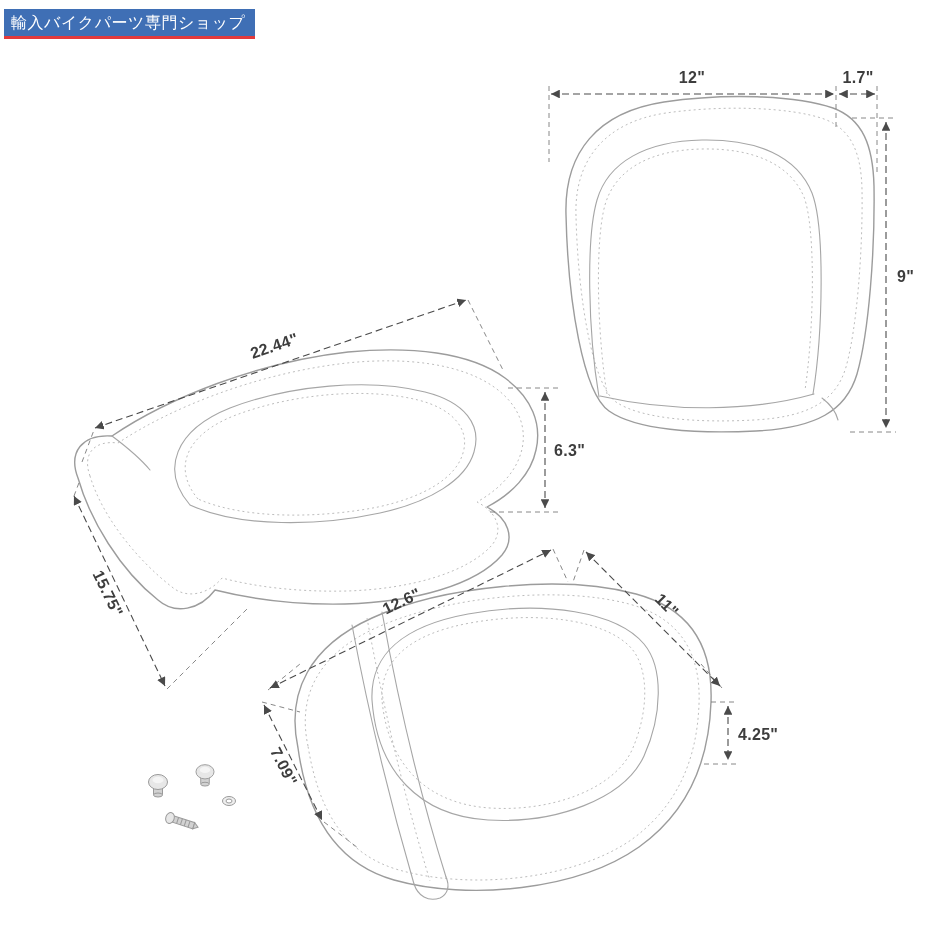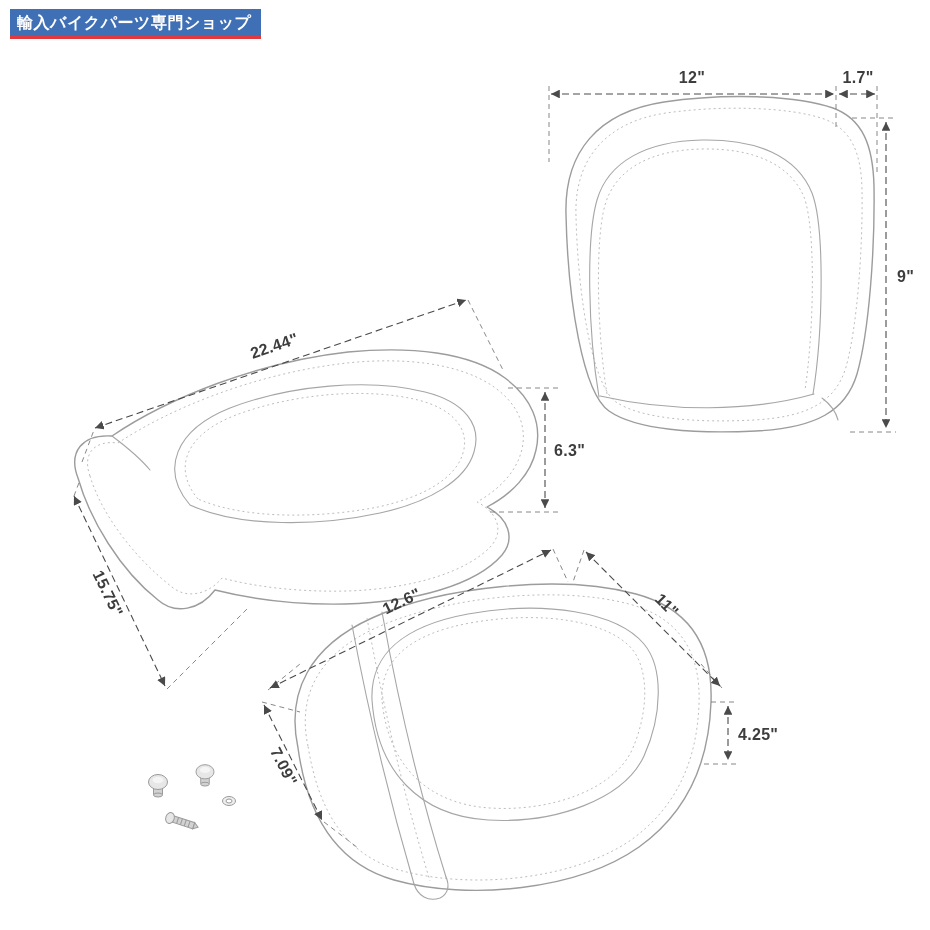--- a/index.html
+++ b/index.html
@@ -1,21 +1,21 @@
 <!DOCTYPE html>
 <html><head>
 <meta charset="utf-8">
 <style>
   * { margin:0; padding:0; box-sizing:border-box; }
   html,body { width:930px; height:930px; background:#ffffff; font-family:"Liberation Sans",sans-serif; }
   .page { position:relative; width:930px; height:930px; background:#fff; overflow:hidden; }
   .shop-badge {
-    position:absolute; left:10px; top:9px; z-index:2;
+    position:absolute; left:4px; top:9px; z-index:2;
     padding:4px 10px 4px 7px;
-    font-size:16px; font-weight:bold; letter-spacing:0.5px;
+    font-size:16px; font-weight:normal; letter-spacing:0.5px;
     line-height:1.2;
   }
   svg.diagram { position:absolute; left:0; top:0; }
   .outline { fill:#ffffff; stroke:#9c9c9c; stroke-width:1.4; stroke-linejoin:round; }
   .line    { fill:none; stroke:#a6a6a6; stroke-width:1.1; stroke-linecap:round; }
   .stitch  { fill:none; stroke:#bdbdbd; stroke-width:1; stroke-dasharray:2 3; }
   .dim     { fill:none; stroke:#4a4a4a; stroke-width:1.1; stroke-dasharray:7 4; }
   .ext     { fill:none; stroke:#7a7a7a; stroke-width:0.9; stroke-dasharray:5 4; }
   .dimtext { fill:#3d3d3d; font-size:16px; font-weight:bold; letter-spacing:0.3px; }
   .hw-fill  { fill:#e7e7e7; stroke:#9a9a9a; stroke-width:1; }

